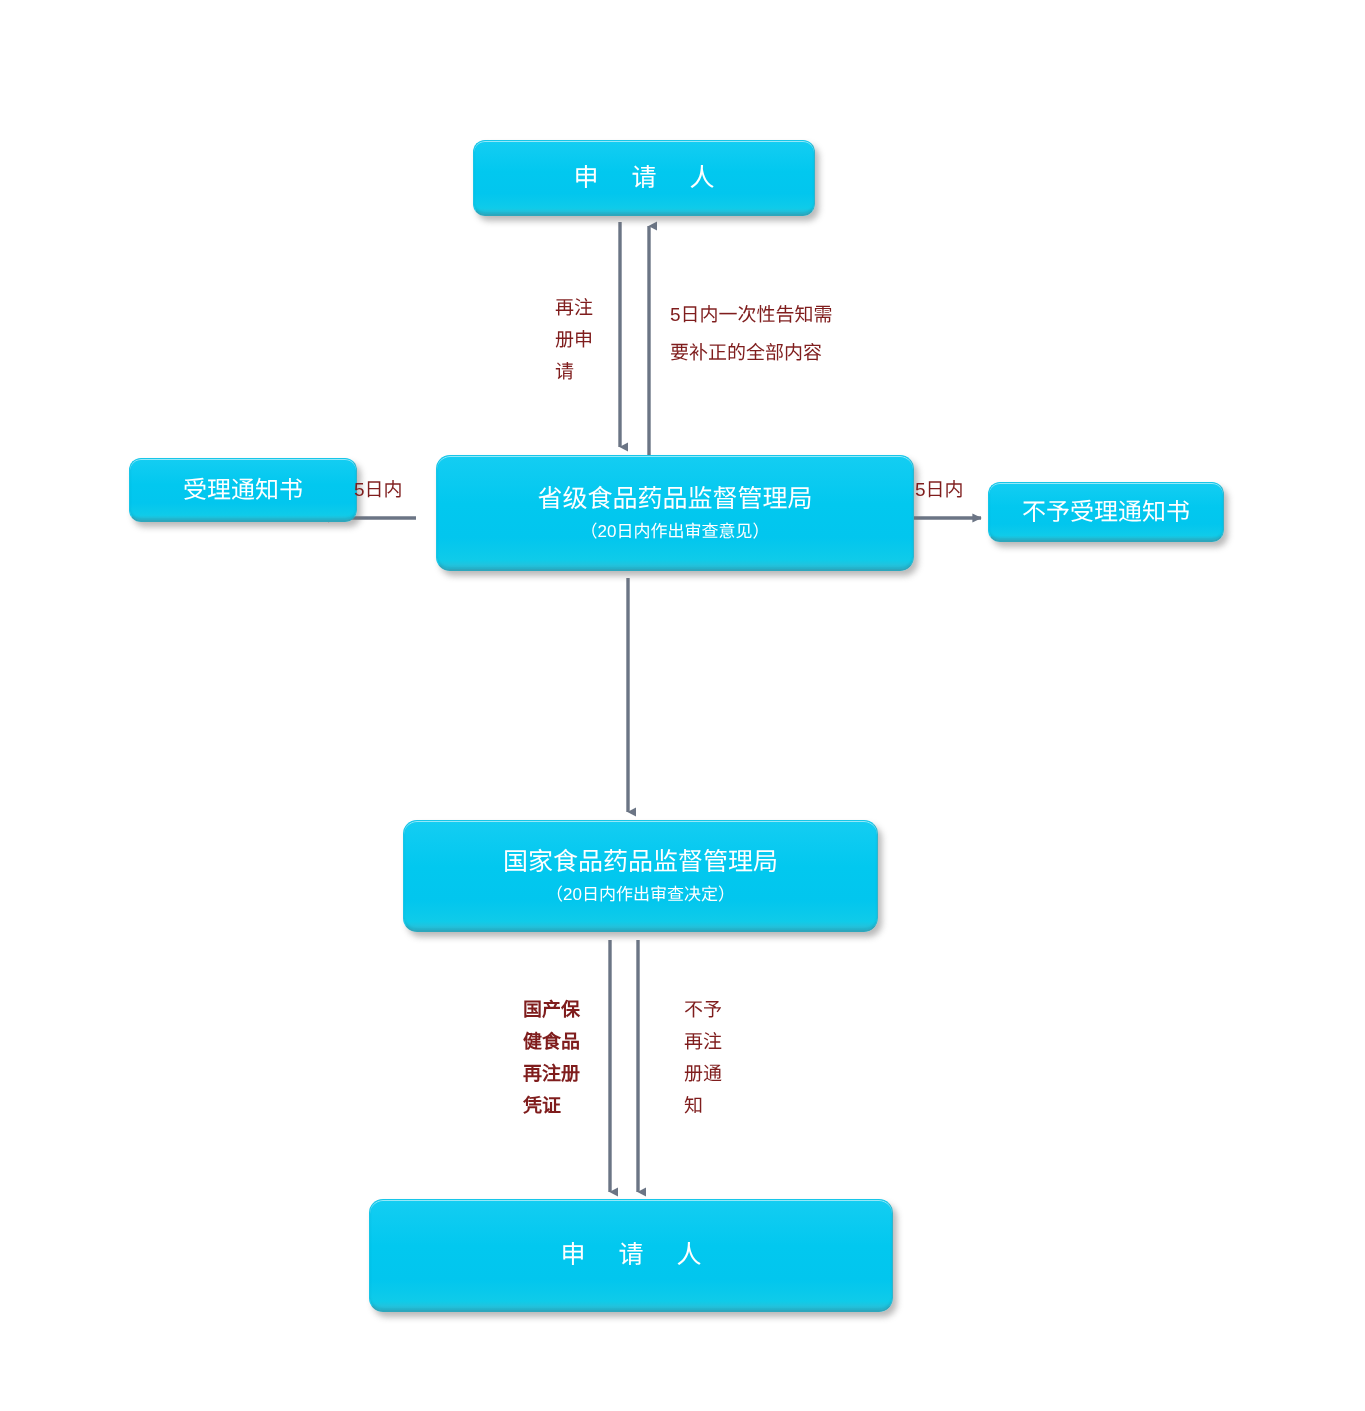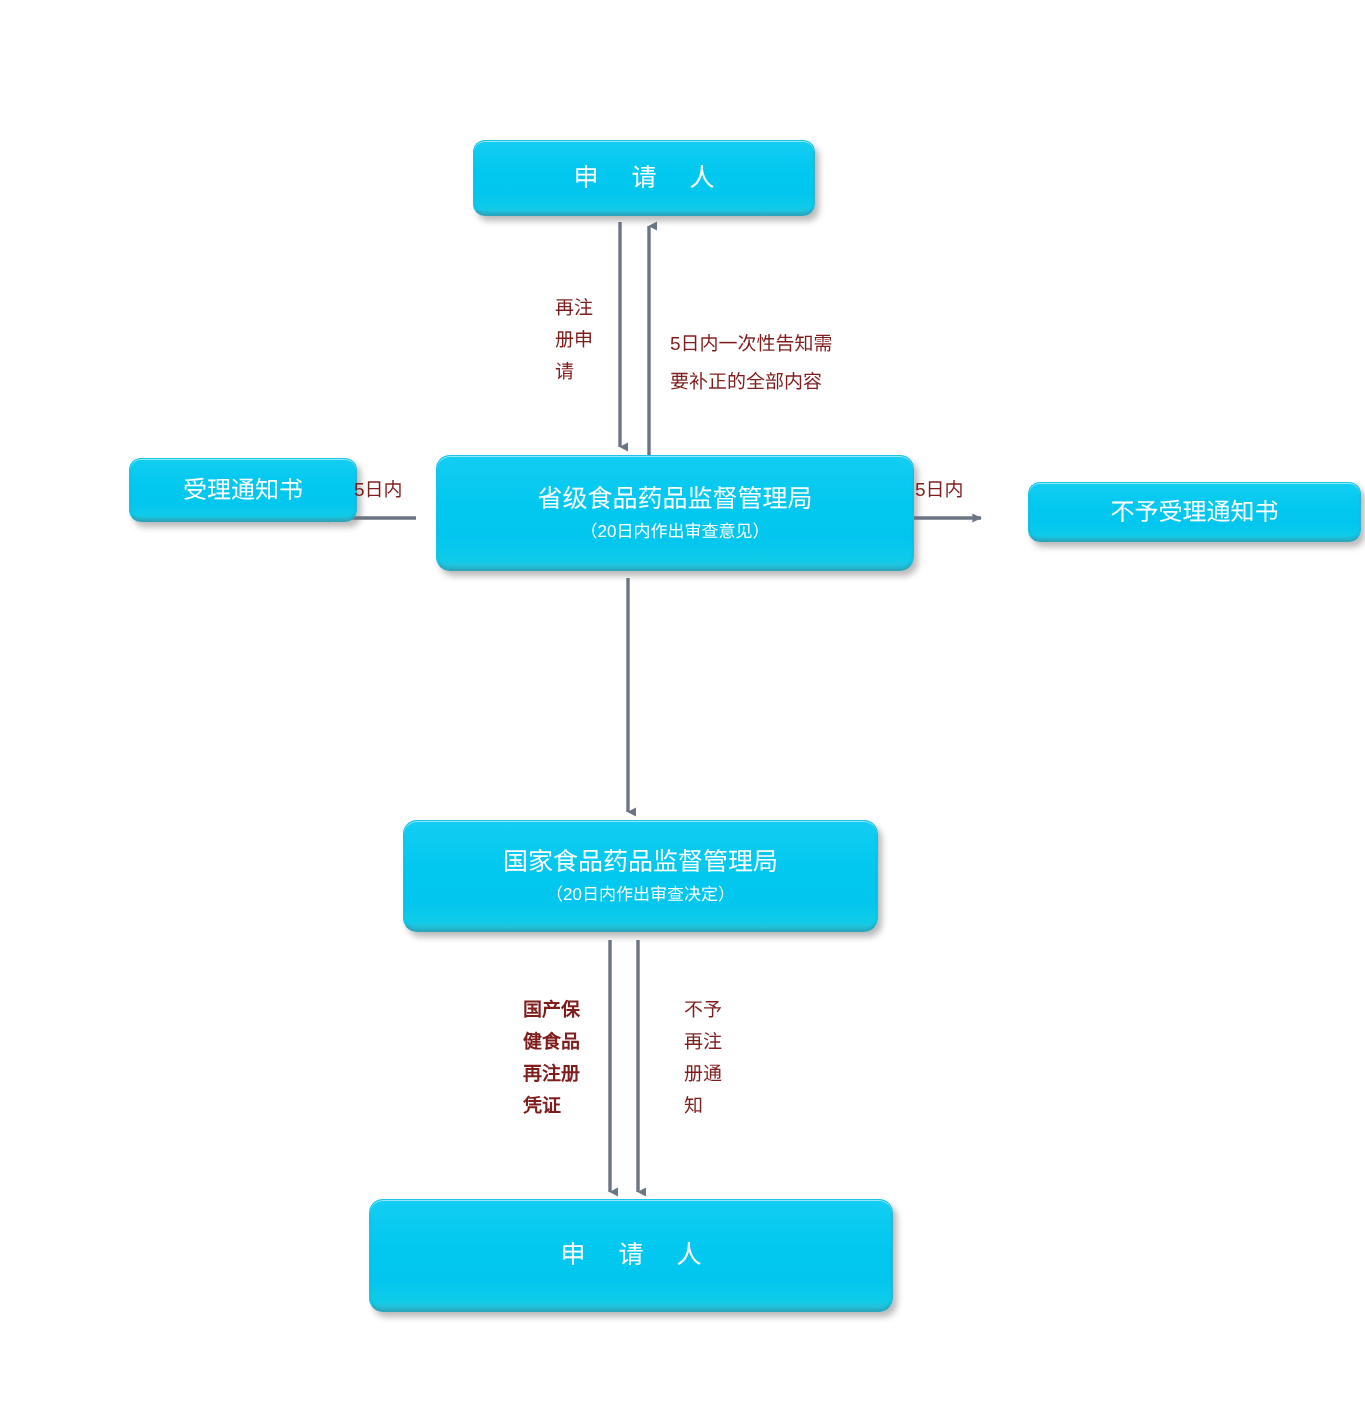--- a/index.html
+++ b/index.html
@@ -60,39 +60,39 @@
   }
   .node.spaced .node-title {
     letter-spacing: 13px;
     text-indent: 13px;
   }
 
   
   #node-applicant-top   { left: 473px; top: 140px;  width: 342px; height: 76px; }
   #node-provincial      { left: 420px; top: 455px;  width: 478px; height: 116px; border-radius: 14px; margin-left: 16px; }
   #node-accept-notice   { left: 93px;  top: 458px;  width: 228px; height: 64px; margin-left: 36px; }
-  #node-reject-notice   { left: 988px; top: 482px;  width: 333px; height: 60px; margin-left: 40px; }
+  #node-reject-notice   { left: 988px; top: 482px;  width: 236px; height: 60px; }
   #node-national        { left: 403px; top: 820px;  width: 475px; height: 112px; border-radius: 14px; }
   #node-applicant-bot   { left: 369px; top: 1199px; width: 524px; height: 113px; border-radius: 14px; }
 
   #node-accept-notice .node-title,
   #node-reject-notice .node-title { font-size: 24px; }
 
   
   .edge-label {
     position: absolute;
     color: #7f1d1d;
     font-size: 19px;
     line-height: 32px;
     white-space: pre-line;
     text-align: left;
   }
 
   #label-reapply        { left: 555px; top: 292px; }
-  #label-notify-5days   { left: 670px; top: 296px; line-height: 38px; margin-top: 29px; }
+  #label-notify-5days   { left: 670px; top: 296px; line-height: 38px; }
   #label-5days-left     { left: 354px; top: 480px; line-height: 20px; }
   #label-5days-right    { left: 915px; top: 480px; line-height: 20px; }
   #label-domestic-cert  { left: 523px; top: 994px; font-weight: bold; }
   #label-refuse-notice  { left: 684px; top: 994px; }
 
   
   svg.arrows {
     position: absolute;
     left: 0; top: 0;
     width: 1365px;

